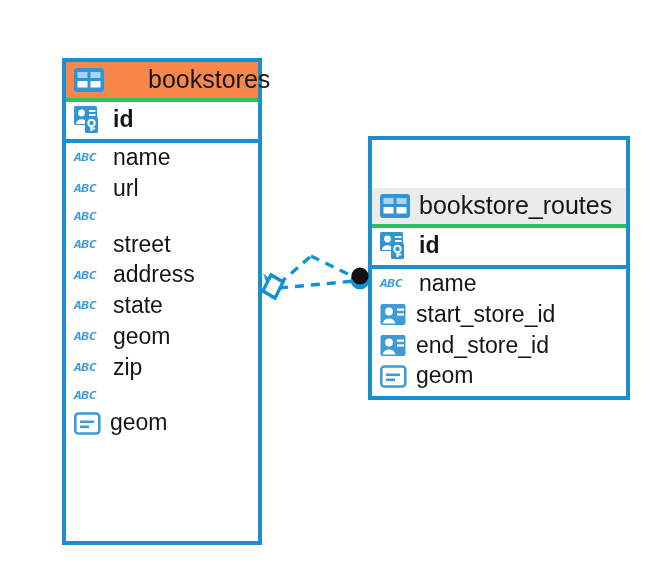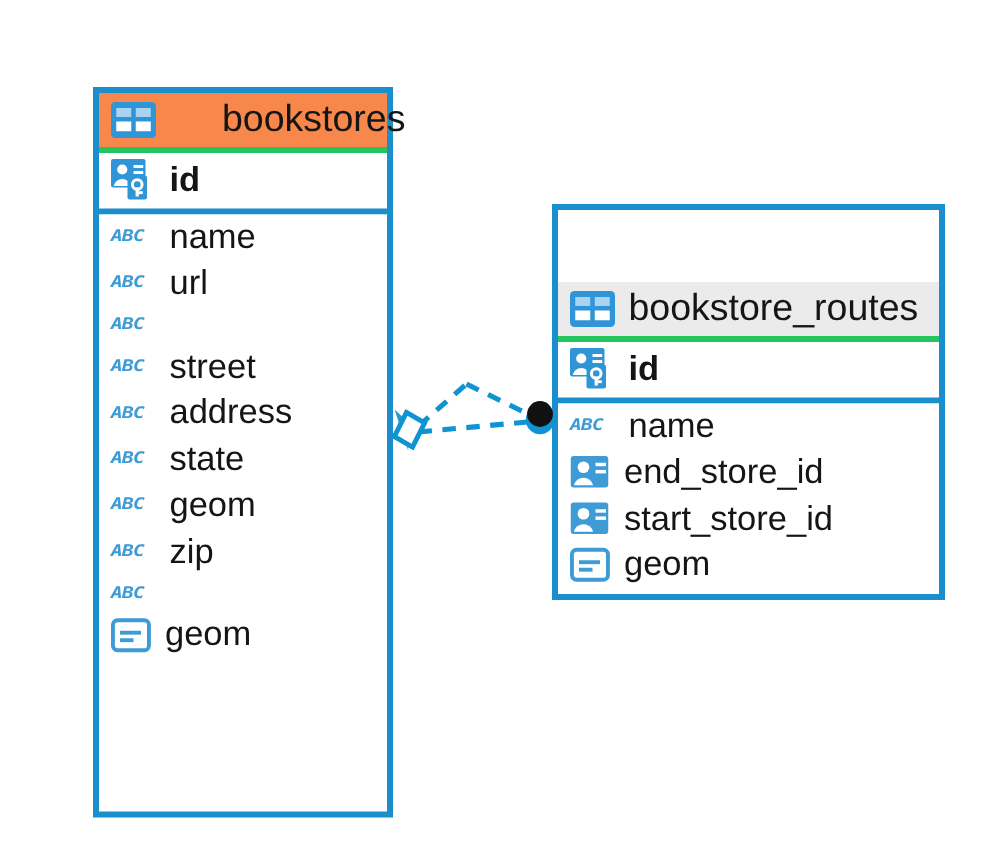--- a/index.html
+++ b/index.html
@@ -269,34 +269,34 @@
       <div class="row">
         <span class="icon icon-fk">
           <svg viewBox="0 0 27 25" width="27" height="25" aria-hidden="true">
             <rect x="0.5" y="2" width="25" height="21" rx="2" fill="#3e9bd6"></rect>
             <circle cx="9" cy="9.5" r="3.9" fill="#ffffff"></circle>
             <path d="M2.6 21.5 A6.6 6.6 0 0 1 15.4 21.5 Z" fill="#ffffff"></path>
             <rect x="17" y="6.5" width="7" height="2.3" fill="#ffffff"></rect>
             <rect x="17" y="11.3" width="7" height="2.3" fill="#ffffff"></rect>
           </svg>
         </span>
-        <span class="row-label">end_store_id</span>
+        <span class="row-label">start_store_id</span>
       </div>
 
       <div class="row">
         <span class="icon icon-fk">
           <svg viewBox="0 0 27 25" width="27" height="25" aria-hidden="true">
             <rect x="0.5" y="2" width="25" height="21" rx="2" fill="#3e9bd6"></rect>
             <circle cx="9" cy="9.5" r="3.9" fill="#ffffff"></circle>
             <path d="M2.6 21.5 A6.6 6.6 0 0 1 15.4 21.5 Z" fill="#ffffff"></path>
             <rect x="17" y="6.5" width="7" height="2.3" fill="#ffffff"></rect>
             <rect x="17" y="11.3" width="7" height="2.3" fill="#ffffff"></rect>
           </svg>
         </span>
-        <span class="row-label">start_store_id</span>
+        <span class="row-label">end_store_id</span>
       </div>
 
       <div class="row">
         <span class="icon icon-geom">
           <svg viewBox="0 0 27 25" width="27" height="25" aria-hidden="true">
             <rect x="1.3" y="2.5" width="24" height="20" rx="3" fill="#ffffff" stroke="#3e9bd6" stroke-width="2.6"></rect>
             <rect x="6" y="9.5" width="14" height="2.6" fill="#3e9bd6"></rect>
             <rect x="6" y="14.5" width="9" height="2.6" fill="#3e9bd6"></rect>
           </svg>
         </span>

